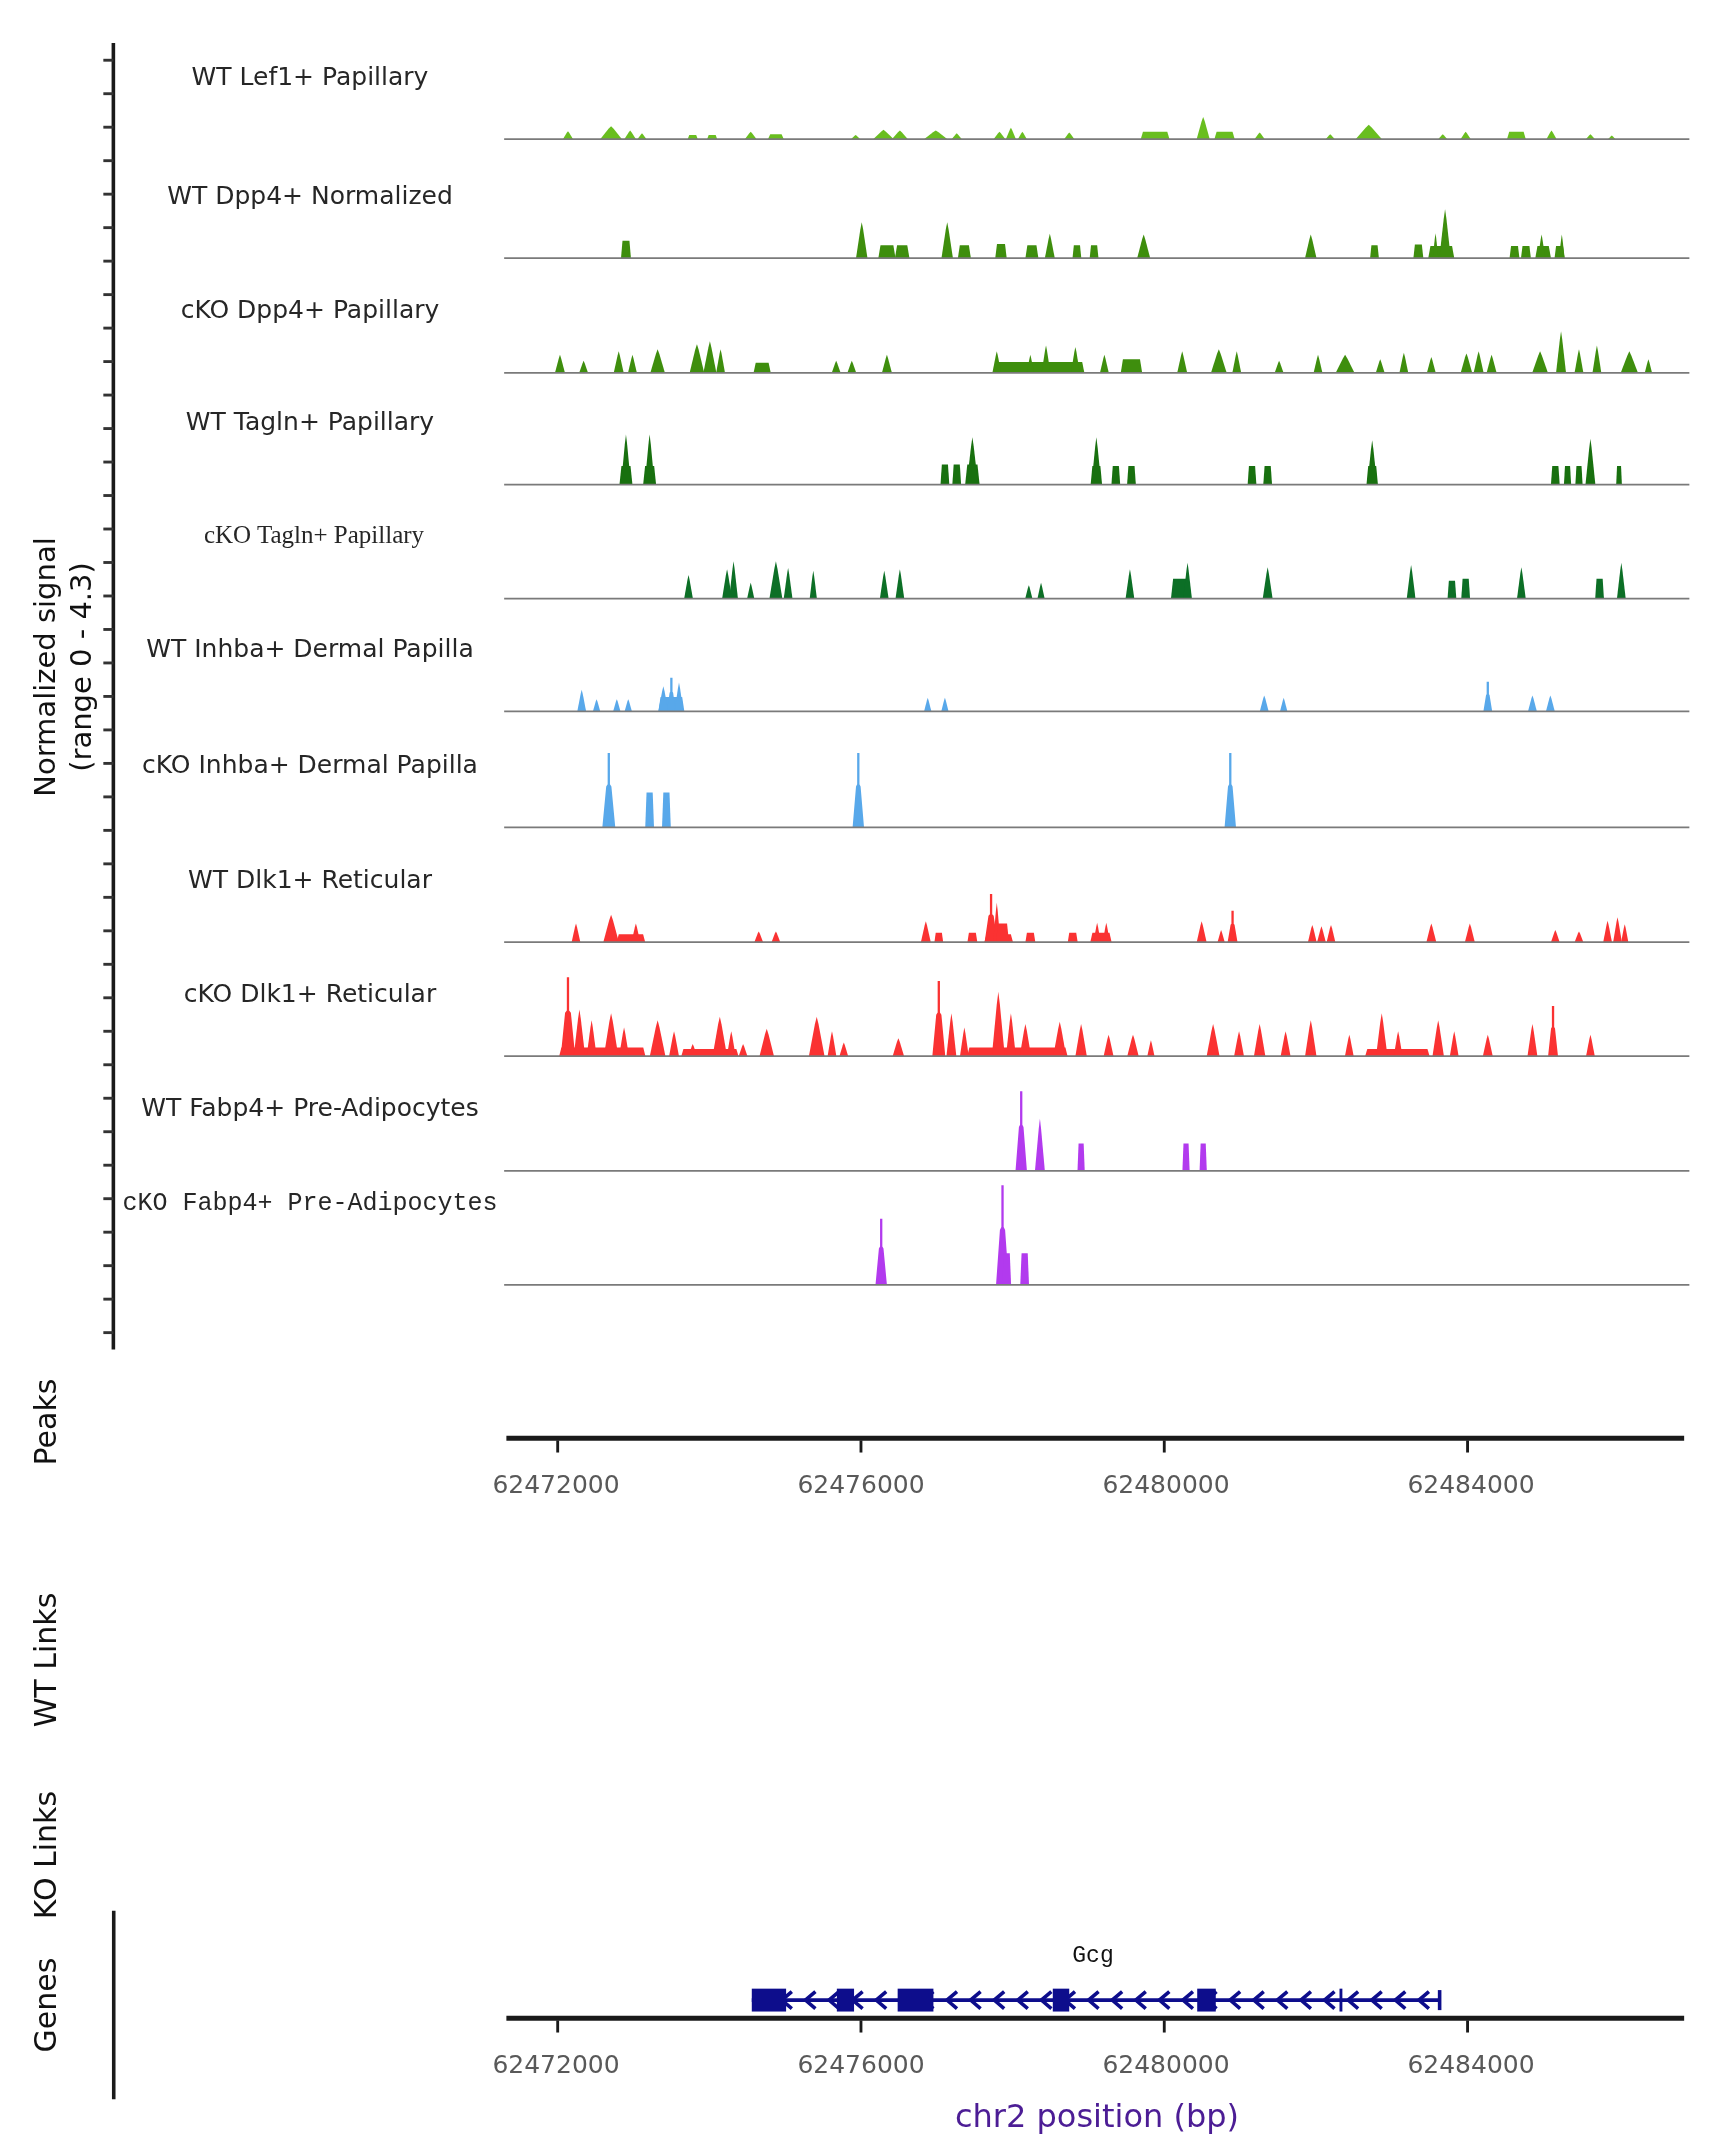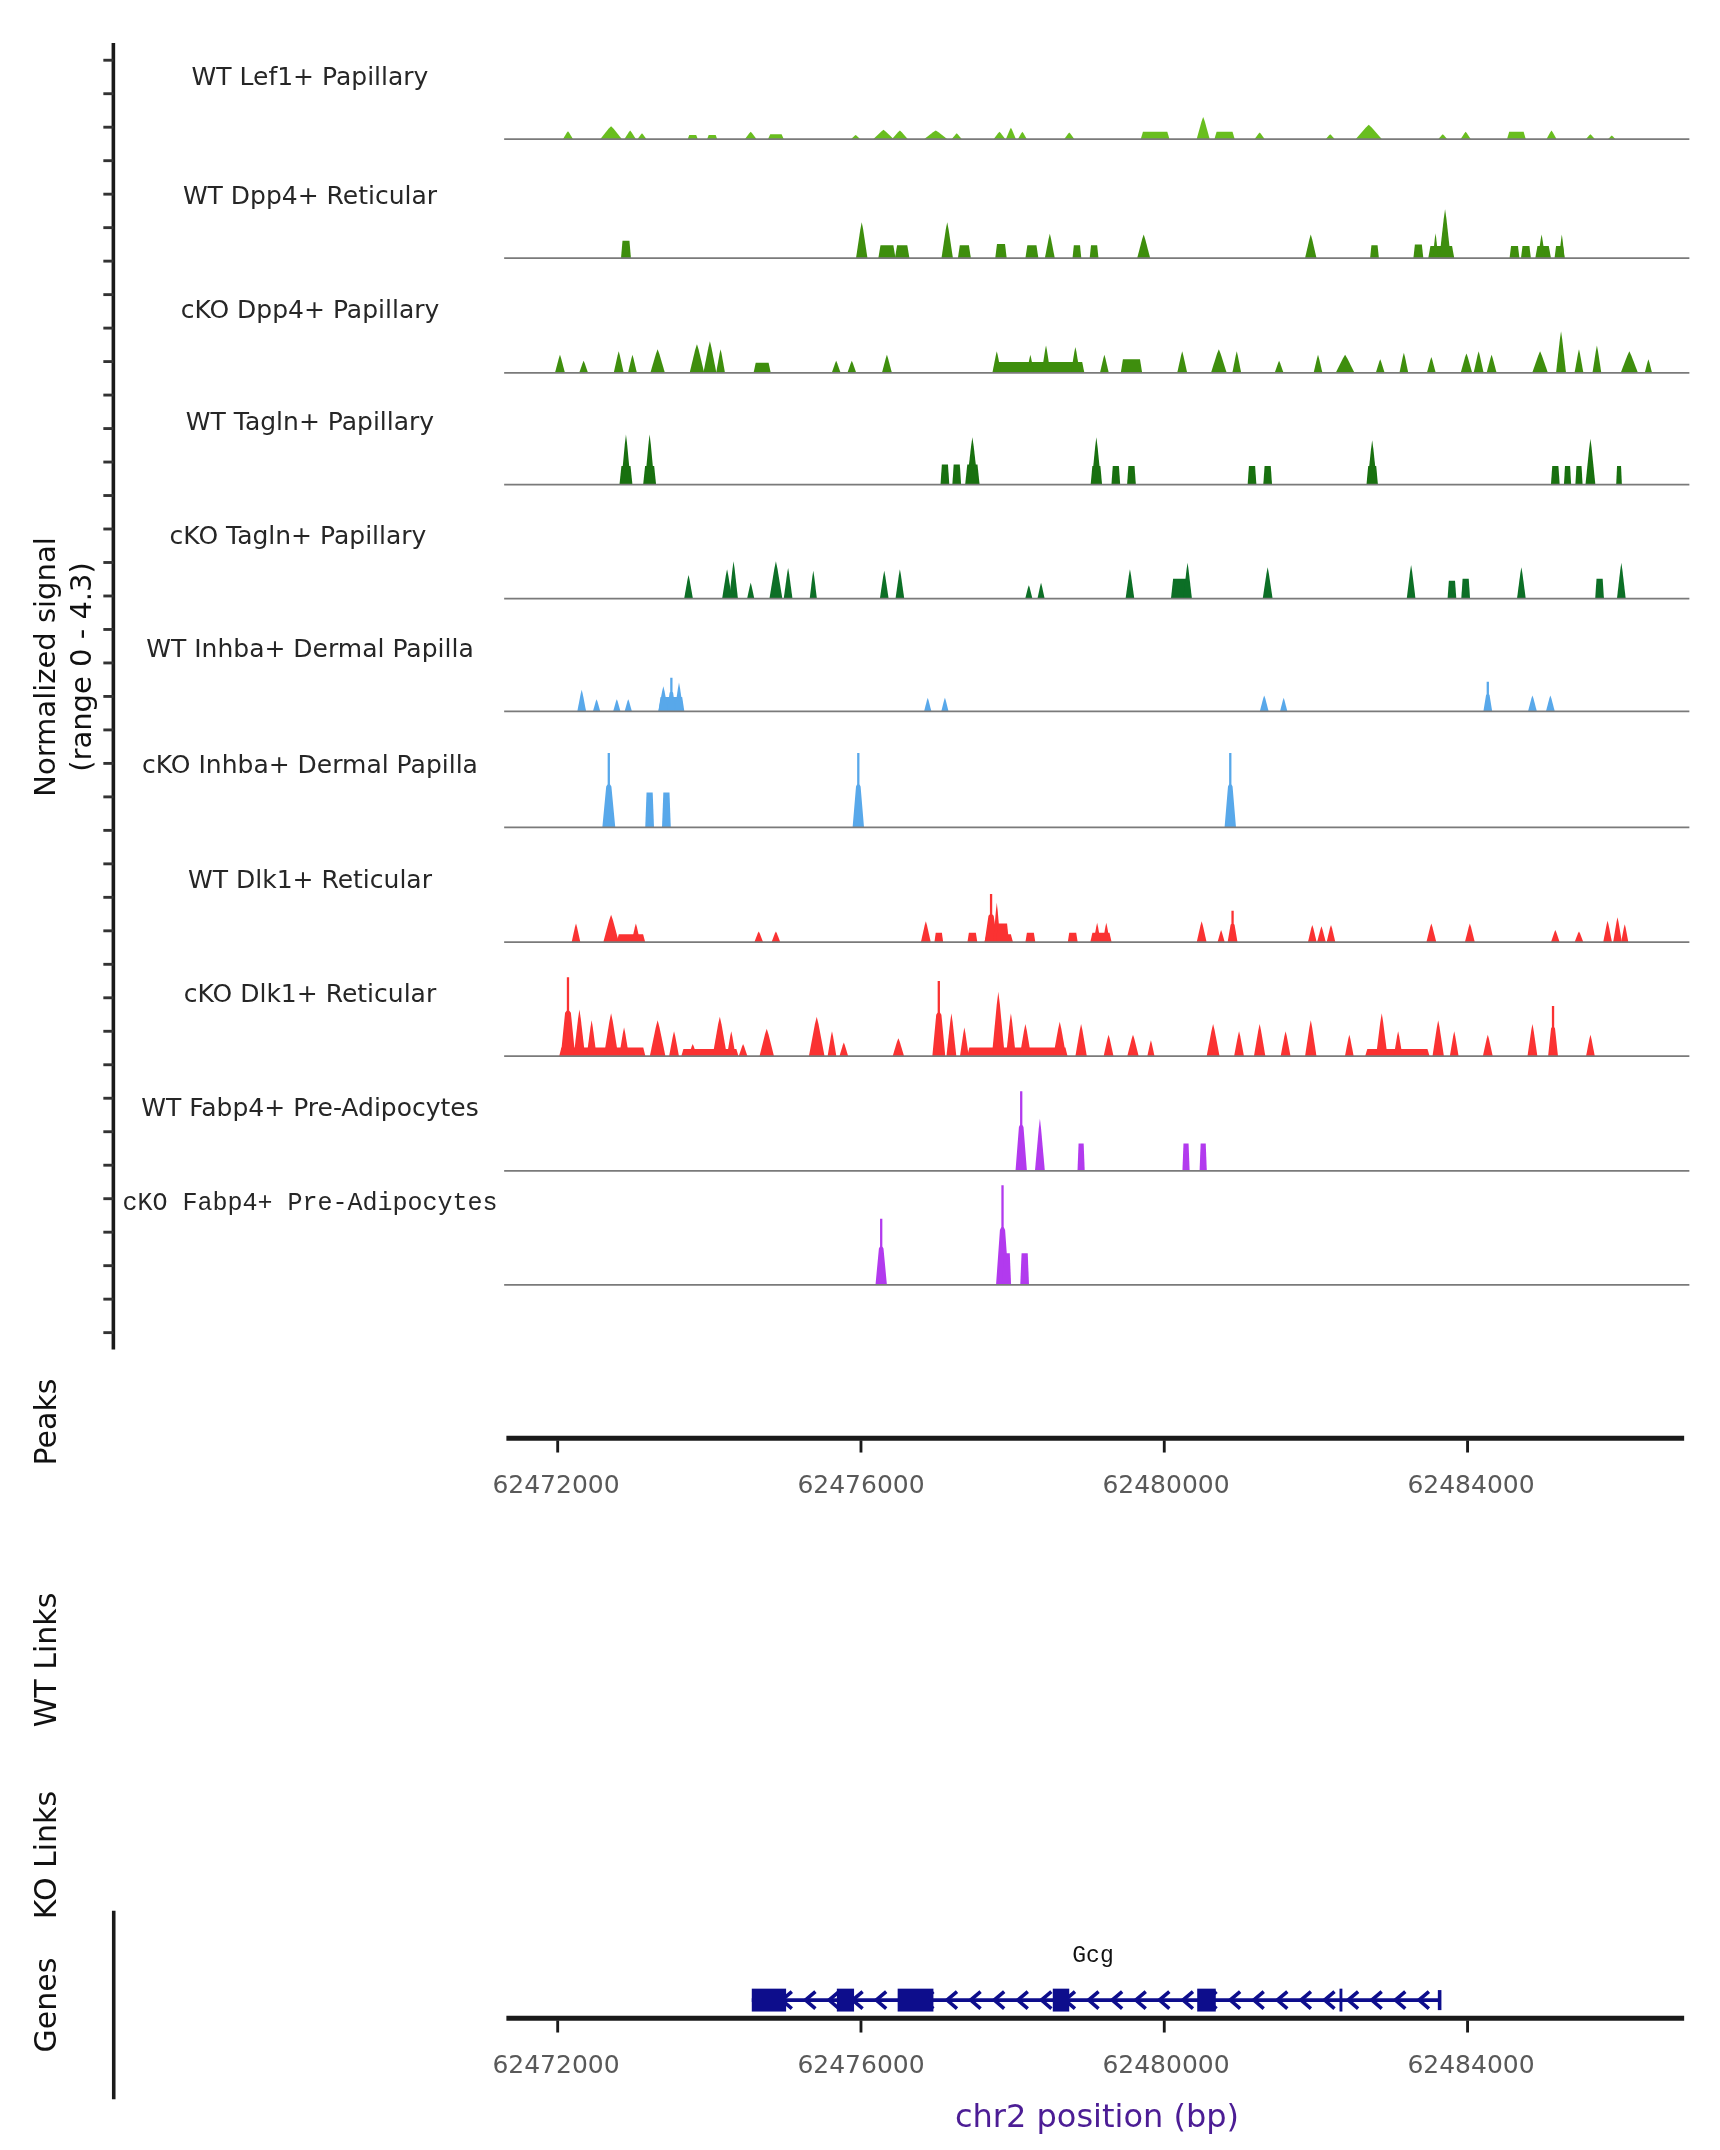--- a/index.html
+++ b/index.html
@@ -338,24 +338,24 @@
         <path d="M1220.8859730000001,1792 L1225.6747245000001,1741.32036 L1227.2672255000002,1738.556016 L1227.2672255000002,1699.8552 L1230.4672255,1699.8552 L1230.4672255,1738.556016 L1232.0597265000001,1741.32036 L1236.8484780000001,1792 Z" fill="#B23AEE"></path>
         <path d="M1389.024359,1792 L1394.4516107,1715.53284 L1396.4697785,1711.361904 L1396.4697785,1652.9688 L1399.6697785,1652.9688 L1399.6697785,1711.361904 L1401.6879463,1715.53284 L1407.115198,1792 Z" fill="#B23AEE"></path>
         <path d="M1397.8037367499999,1792 L1399.6394248249999,1748.044 L1408.205969175,1748.044 L1410.04165725,1792 Z" fill="#B23AEE"></path>
         <path d="M1422.81166125,1792 L1424.647349325,1748.044 L1433.2138936750002,1748.044 L1435.0495817500002,1792 Z" fill="#B23AEE"></path>
       </g>
       <line x1="703" y1="1792" x2="2356" y2="1792" stroke="#7a7a7a" stroke-width="2.5"></line>
     </svg>
 
   <div id="track-labels">
       <div class="abs track-label" style="left: 95px; top: 62px;">WT Lef1+ Papillary</div>
-      <div class="abs track-label" style="left: 95px; top: 181px;">WT Dpp4+ Reticular</div>
+      <div class="abs track-label" style="left: 95px; top: 181px;">WT Dpp4+ Normalized</div>
       <div class="abs track-label" style="left: 95px; top: 295px;">cKO Dpp4+ Papillary</div>
       <div class="abs track-label" style="left: 95px; top: 407px;">WT Tagln+ Papillary</div>
-      <div class="abs track-label" style="left: 83px; top: 521px;">cKO Tagln+ Papillary</div>
+      <div class="abs track-label" style="left: 99px; top: 521px; font-family: Liberation Serif, serif;">cKO Tagln+ Papillary</div>
       <div class="abs track-label" style="left: 95px; top: 634px;">WT Inhba+ Dermal Papilla</div>
       <div class="abs track-label" style="left: 95px; top: 750px;">cKO Inhba+ Dermal Papilla</div>
       <div class="abs track-label" style="left: 95px; top: 865px;">WT Dlk1+ Reticular</div>
       <div class="abs track-label" style="left: 95px; top: 979px;">cKO Dlk1+ Reticular</div>
       <div class="abs track-label" style="left: 95px; top: 1093px;">WT Fabp4+ Pre-Adipocytes</div>
       <div class="abs track-label" style="left: 95px; top: 1189px; font-family: Liberation Mono, monospace;">cKO Fabp4+ Pre-Adipocytes</div>
     </div>
 
   <svg id="peaks-axis-svg" style="top:1434px;" width="1721" height="57" viewBox="0 0 2400 80">
       <line x1="703" y1="6" x2="2356" y2="6" stroke="#1a1a1a" stroke-width="7"></line>

